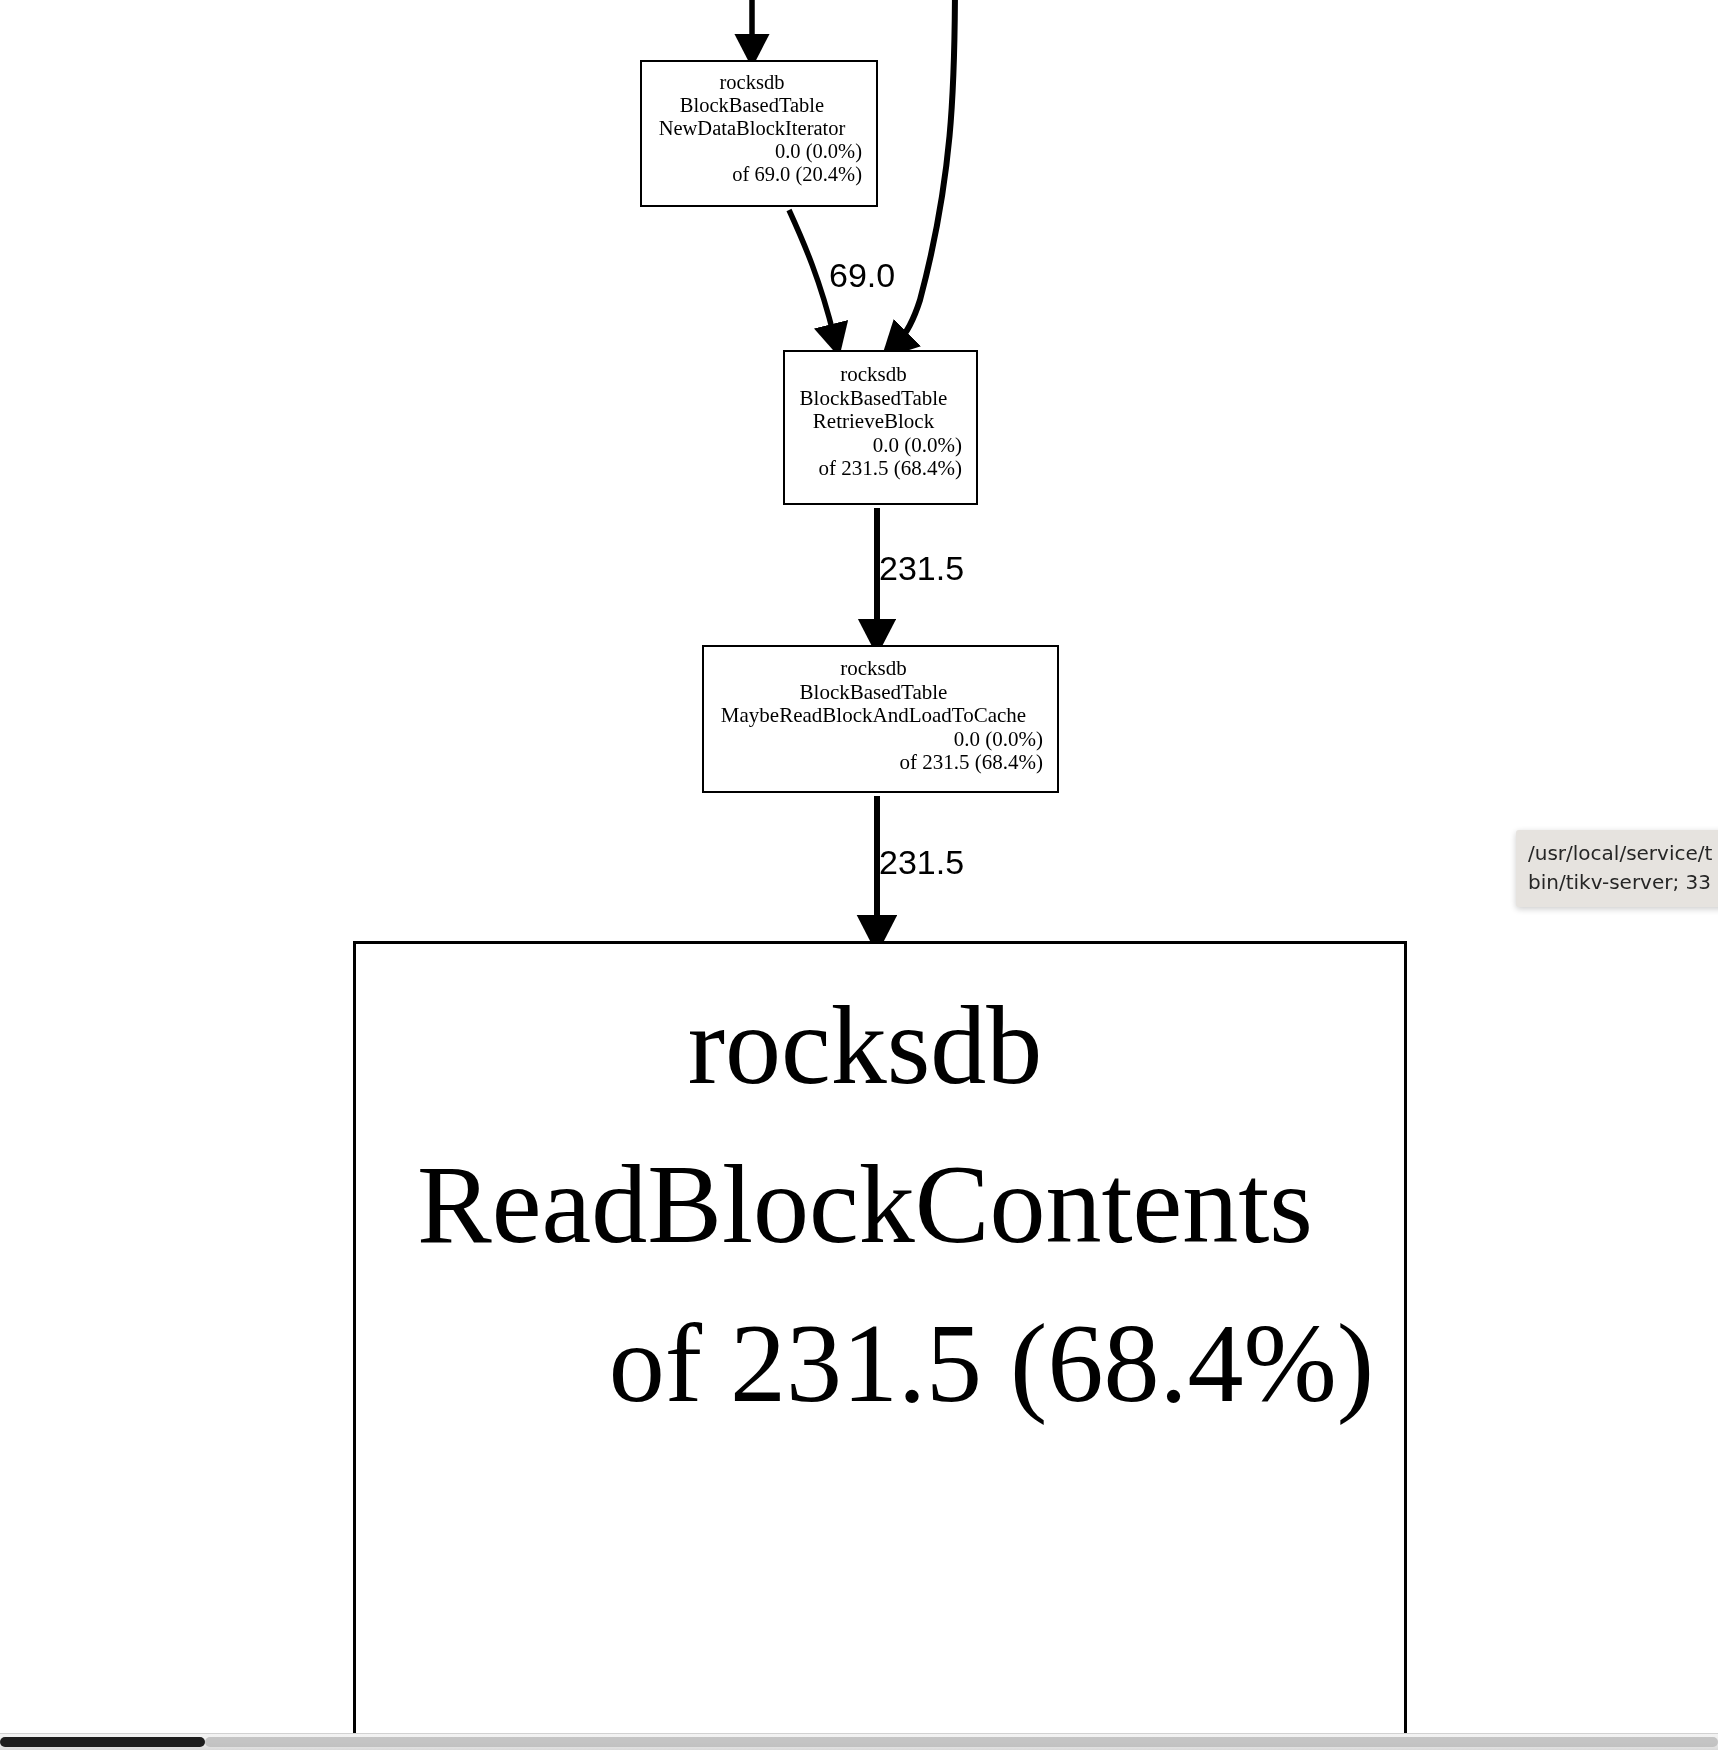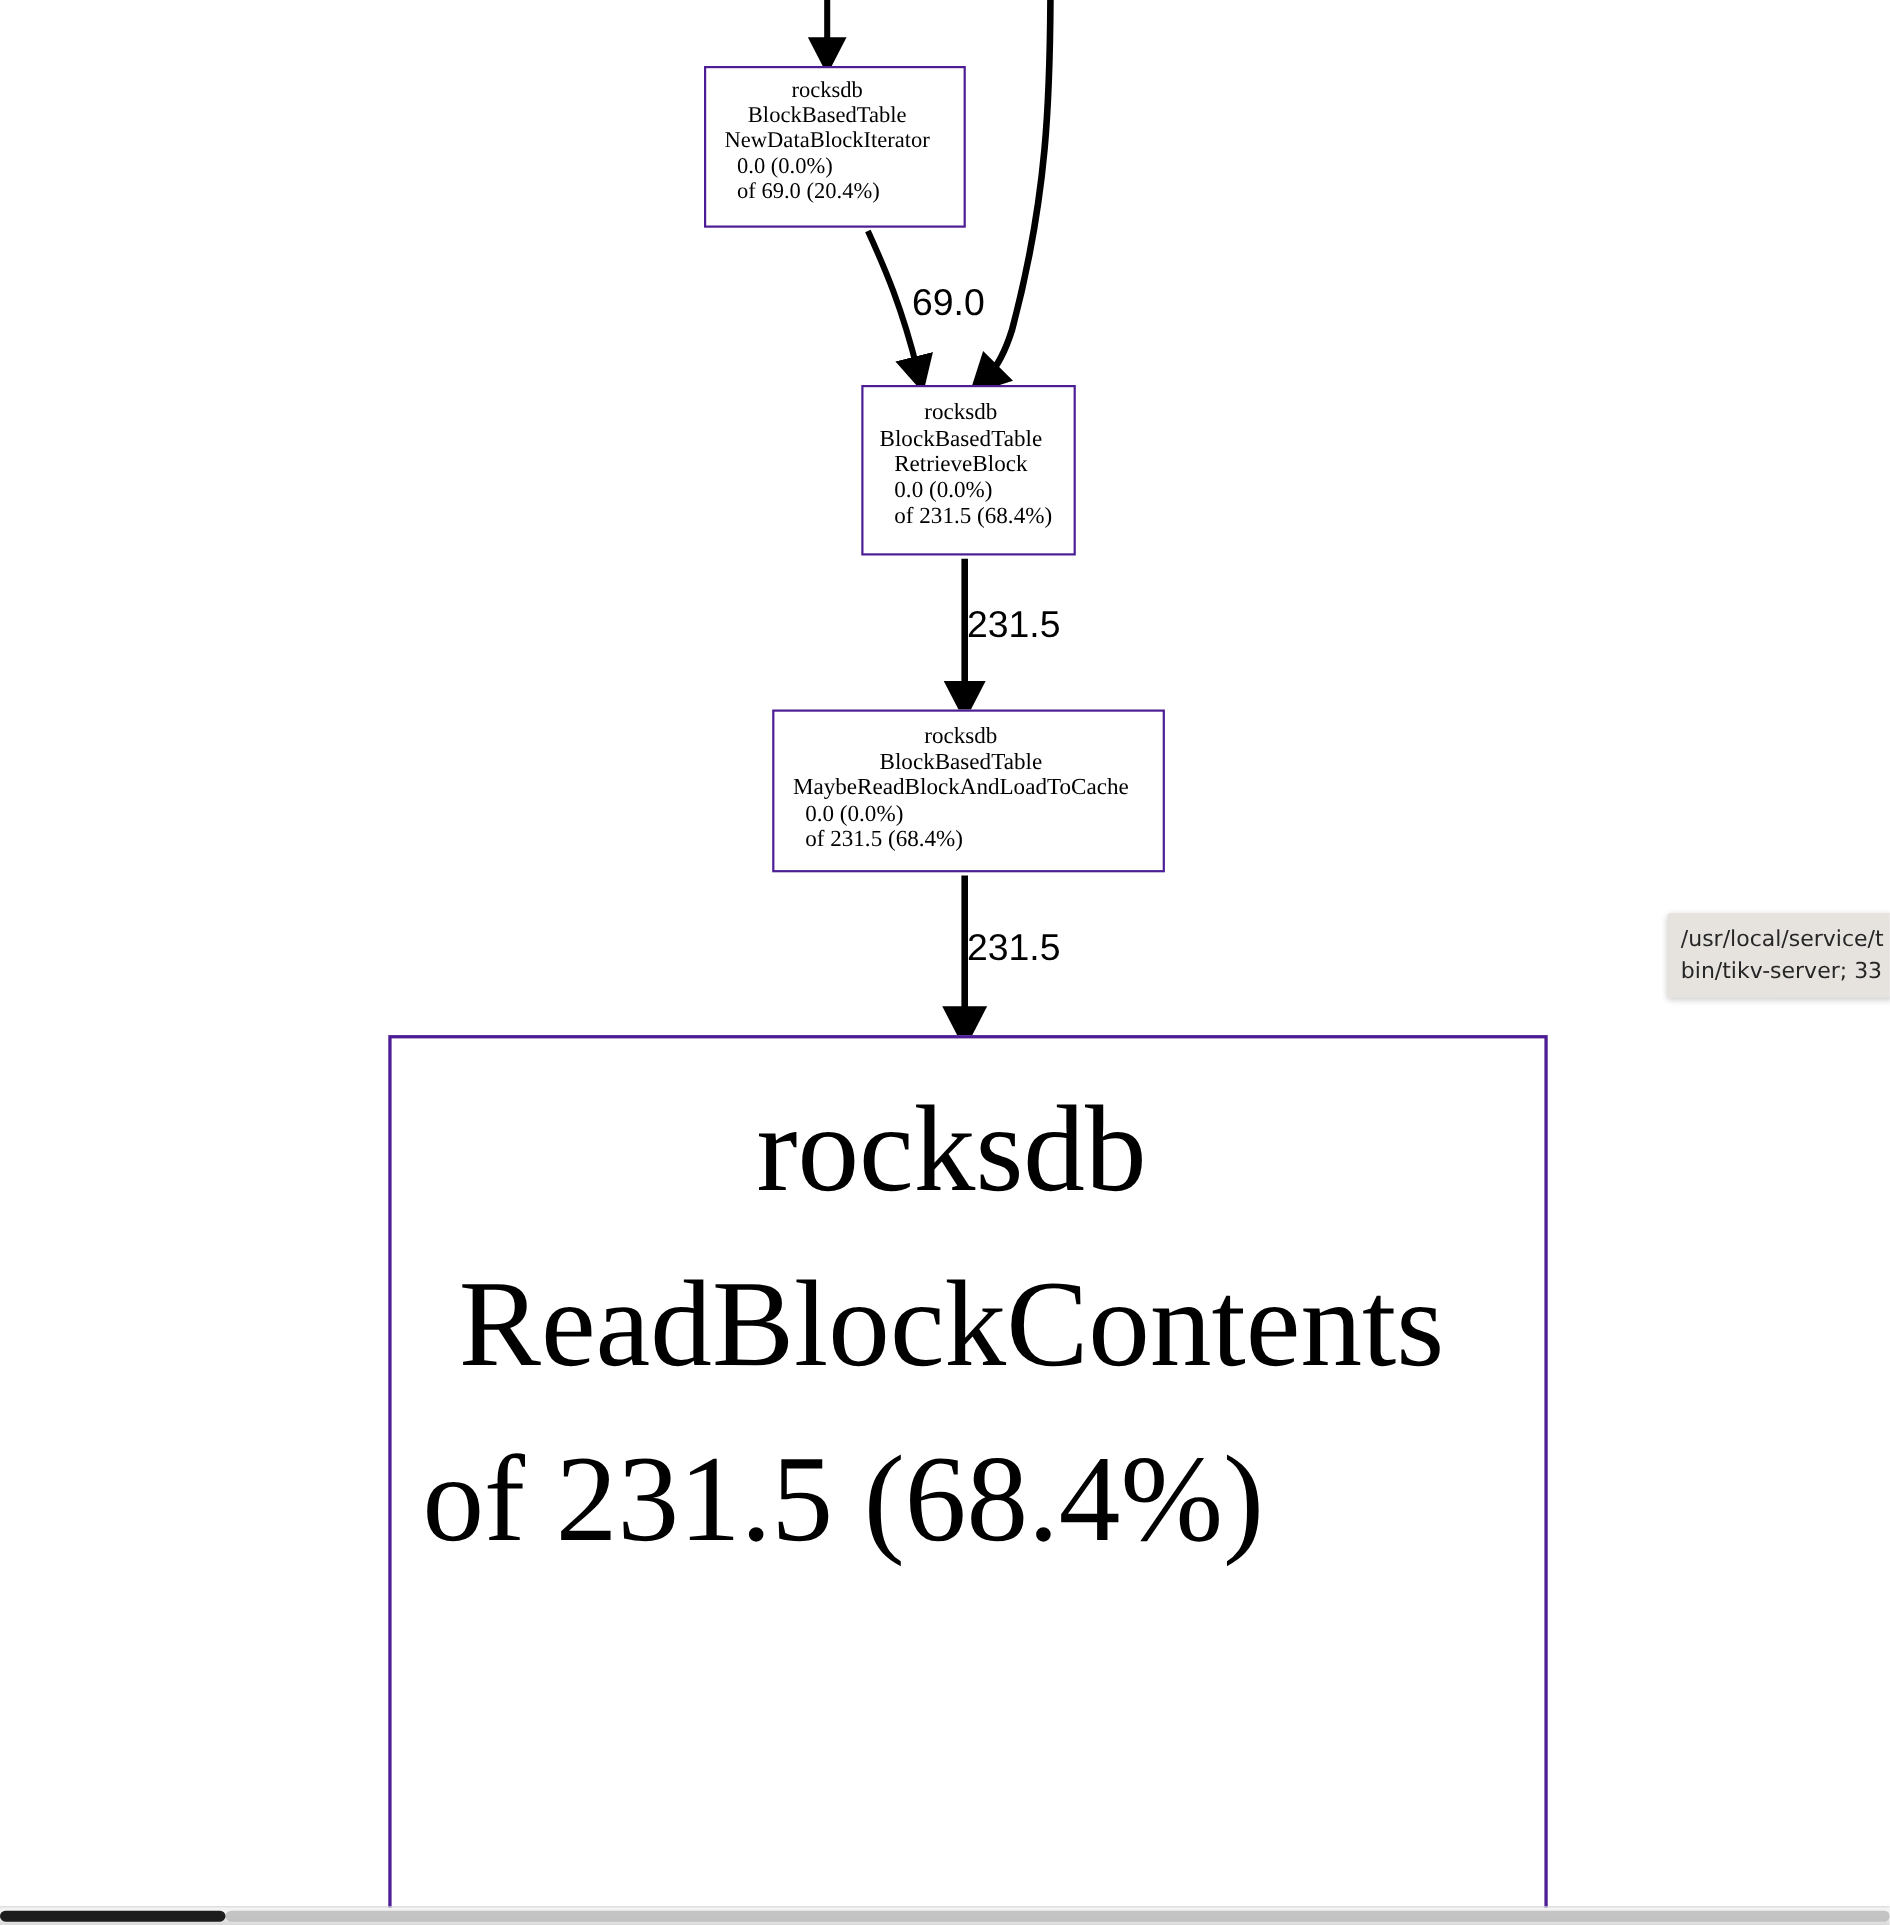--- a/index.html
+++ b/index.html
@@ -21,30 +21,30 @@
     top: 0;
     width: 1718px;
     height: 1750px;
   }
 
   
   .node {
     position: absolute;
     box-sizing: border-box;
     background: #ffffff;
-    border: 2px solid #4c1d95;
+    border: 2px solid #000000;
     text-align: center;
     color: #000000;
     font-family: "Liberation Serif", "DejaVu Serif", serif;
     line-height: 1.12;
     white-space: nowrap;
     z-index: 3;
   }
   .node .ln { display: block; }
-  .node .ln.right { text-align: left; padding-left: 28px; }
+  .node .ln.right { text-align: right; padding-left: 28px; }
 
   #node-new-data-block-iterator {
     left: 640px;  top: 60px;  width: 238px; height: 147px;
     font-size: 20.5px;
     padding-top: 9px;
     padding-right: 14px;
   }
   #node-retrieve-block {
     left: 783px;  top: 350px;  width: 195px; height: 155px;
     font-size: 21px;

